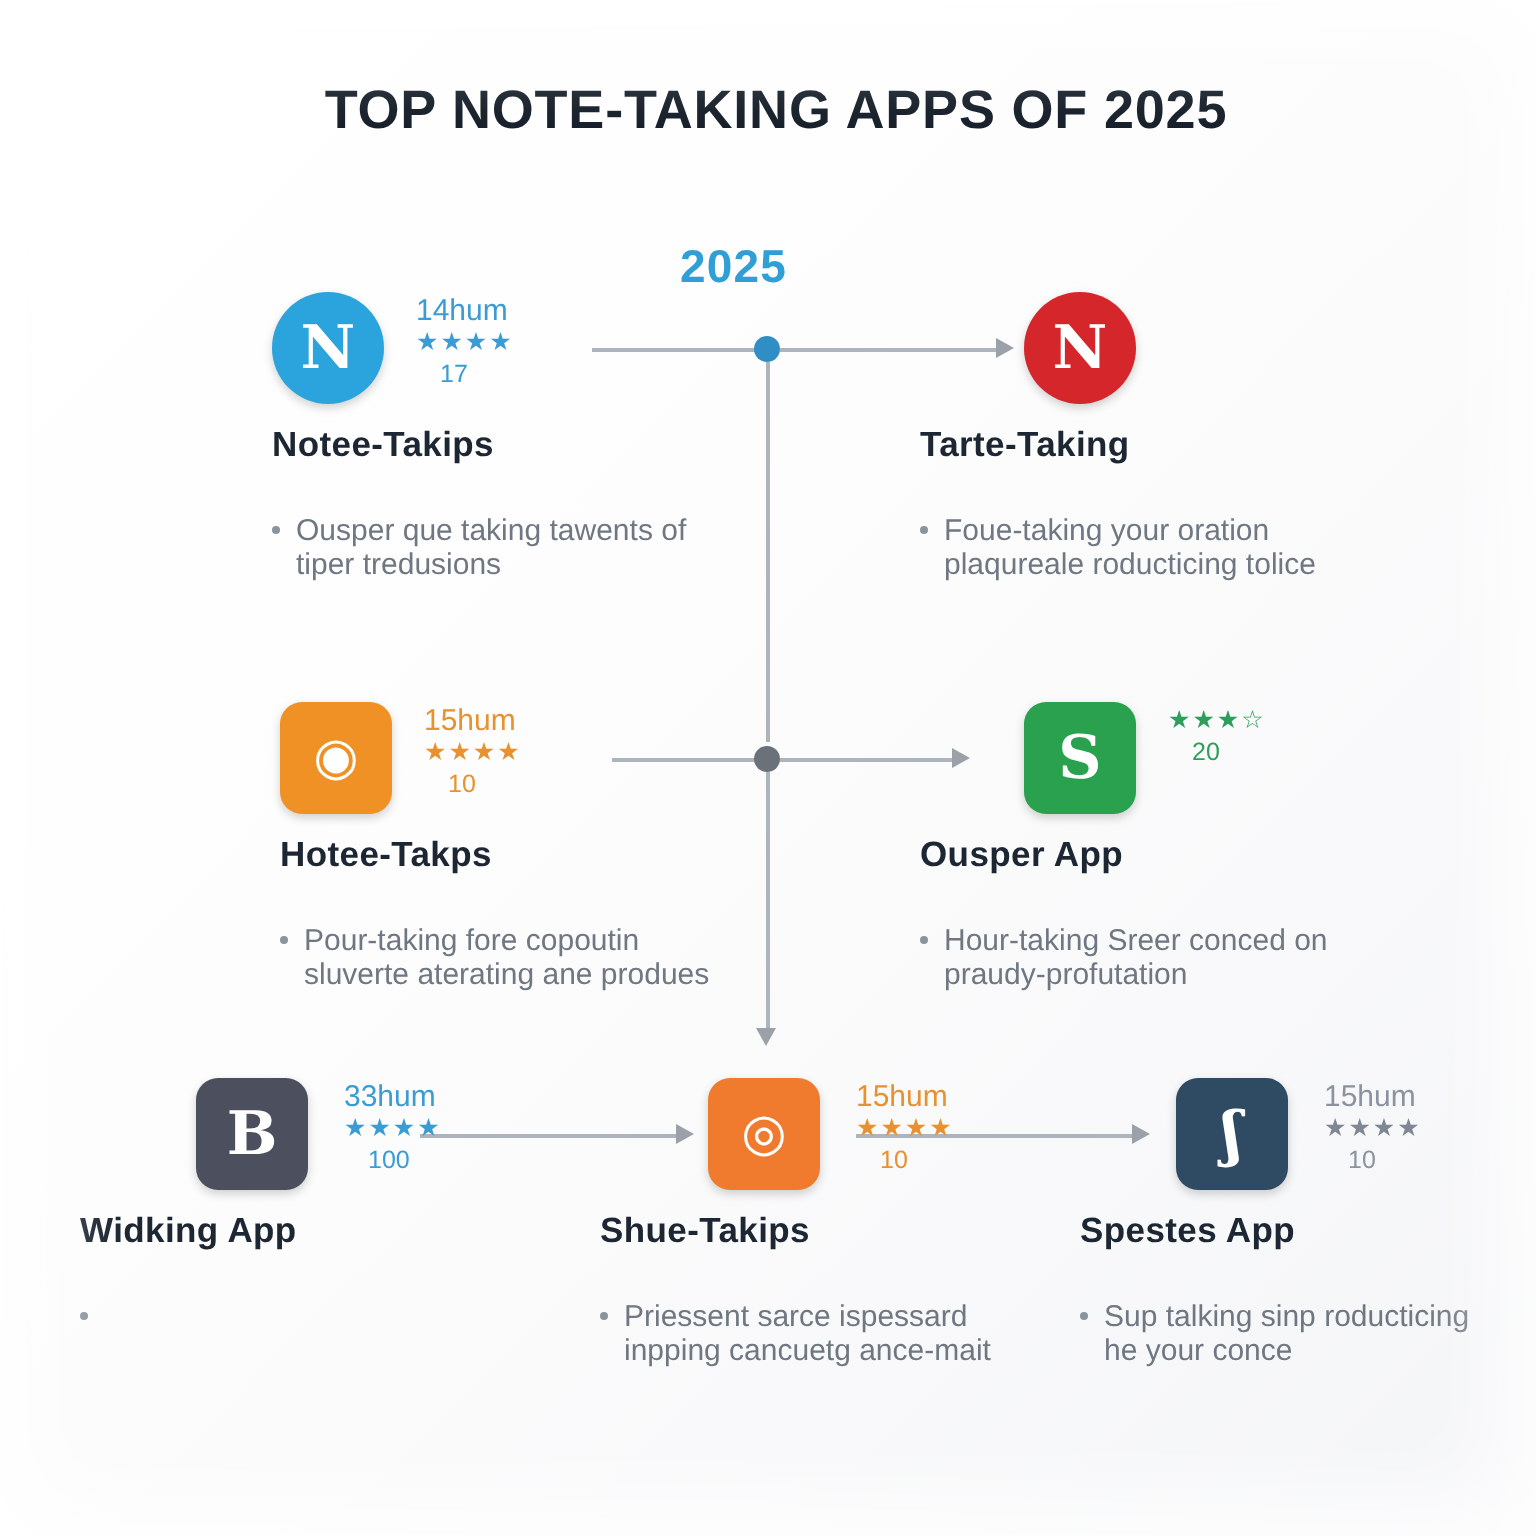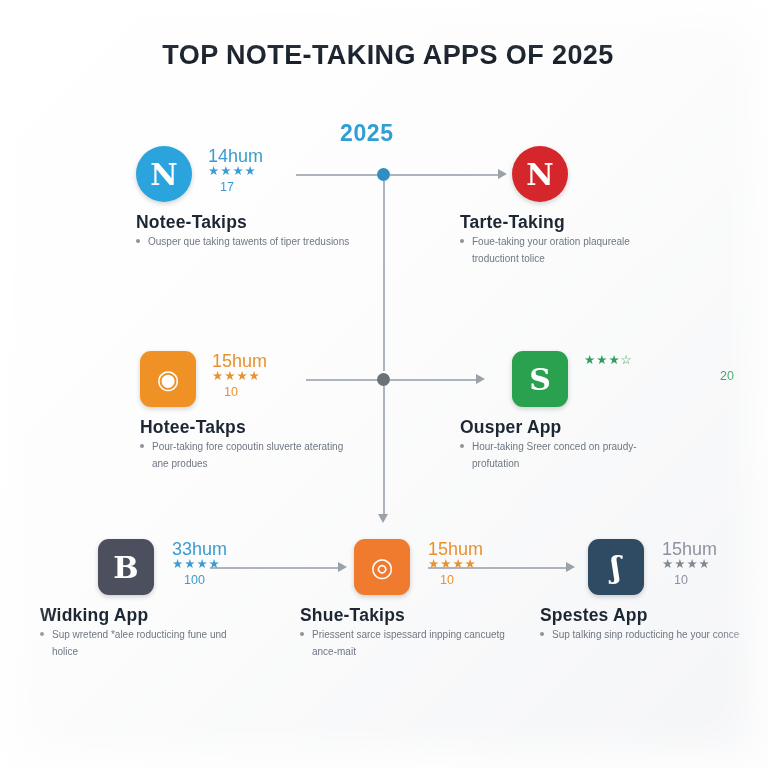--- a/index.html
+++ b/index.html
@@ -126,21 +126,21 @@
   .logo.circle { border-radius: 50%; }
   .logo.sq { border-radius: 11px; }
 
   .meta {
     position: absolute;
     left: 72px;
     top: 2px;
     width: 150px;
   }
   .meta .users {
-    font-size: 18px;
+    font-size: 15px;
     color: #8c93a0;
     line-height: 16px;
   }
   .meta .users.blue { color: #3b9cd4; }
   .meta .users.orange { color: #e8912f; }
   .meta .users.green { color: #2f9e5c; }
   .stars {
     font-size: 12.5px;
     line-height: 15px;
     letter-spacing: 1px;
@@ -150,32 +150,32 @@
   .stars.green { color: #2f9e5c; }
   .stars.grey { color: #7f8792; }
   .meta .count {
     font-size: 12.5px;
     color: #8c93a0;
     line-height: 16px;
     padding-left: 12px;
   }
   .meta .count.blue { color: #3b9cd4; }
   .meta .count.orange { color: #e8912f; }
-  .meta .count.green { color: #2f9e5c; text-align: right; }
+  .meta .count.green { color: #2f9e5c; }
 
   .app-name {
     font-size: 17.5px;
     font-weight: bold;
     color: #1d2733;
     margin-top: 4px;
     letter-spacing: 0.2px;
   }
   .desc {
-    margin-top: 0;
-    font-size: 10px;
+    margin-top: 24px;
+    font-size: 15px;
     color: #6f7782;
     line-height: 17px;
     position: relative;
     padding-left: 12px;
     max-width: 205px;
   }
   .desc .bullet {
     position: absolute;
     left: 0;
     top: 6px;
@@ -231,21 +231,21 @@
     </div>
   </div>
 
   <div class="app" style="left:460px; top:146px;">
     <div class="app-head">
       <div class="logo circle" style="background:#d4262b; left:52px;">N</div>
     </div>
     <div class="app-name">Tarte-Taking</div>
     <div class="desc">
       <span class="bullet"></span>
-      <span>Foue-taking your oration plaqureale troductiont tolice</span>
+      <span>Foue-taking your oration plaqureale roducticing tolice</span>
     </div>
   </div>
 
   <div class="app" style="left:140px; top:351px;">
     <div class="app-head">
       <div class="logo sq" style="background:#ef9124; font-size:26px;">◉</div>
       <div class="meta">
         <div class="users orange">15hum</div>
         <div class="stars orange">★★★★</div>
         <div class="count orange">10</div>
@@ -278,21 +278,20 @@
       <div class="logo sq" style="background:#4b4f5e; left:58px;">B</div>
       <div class="meta" style="left:132px; width:90px;">
         <div class="users blue">33hum</div>
         <div class="stars blue">★★★★</div>
         <div class="count blue">100</div>
       </div>
     </div>
     <div class="app-name">Widking App</div>
     <div class="desc">
       <span class="bullet"></span>
-      <span>Sup wretend *alee roducticing fune und holice</span>
     </div>
   </div>
 
   <div class="app" style="left:300px; top:539px; width:210px;">
     <div class="app-head">
       <div class="logo sq" style="background:#f07a2e; left:54px; font-size:26px;">◎</div>
       <div class="meta" style="left:128px; width:90px;">
         <div class="users orange">15hum</div>
         <div class="stars orange">★★★★</div>
         <div class="count orange">10</div>

